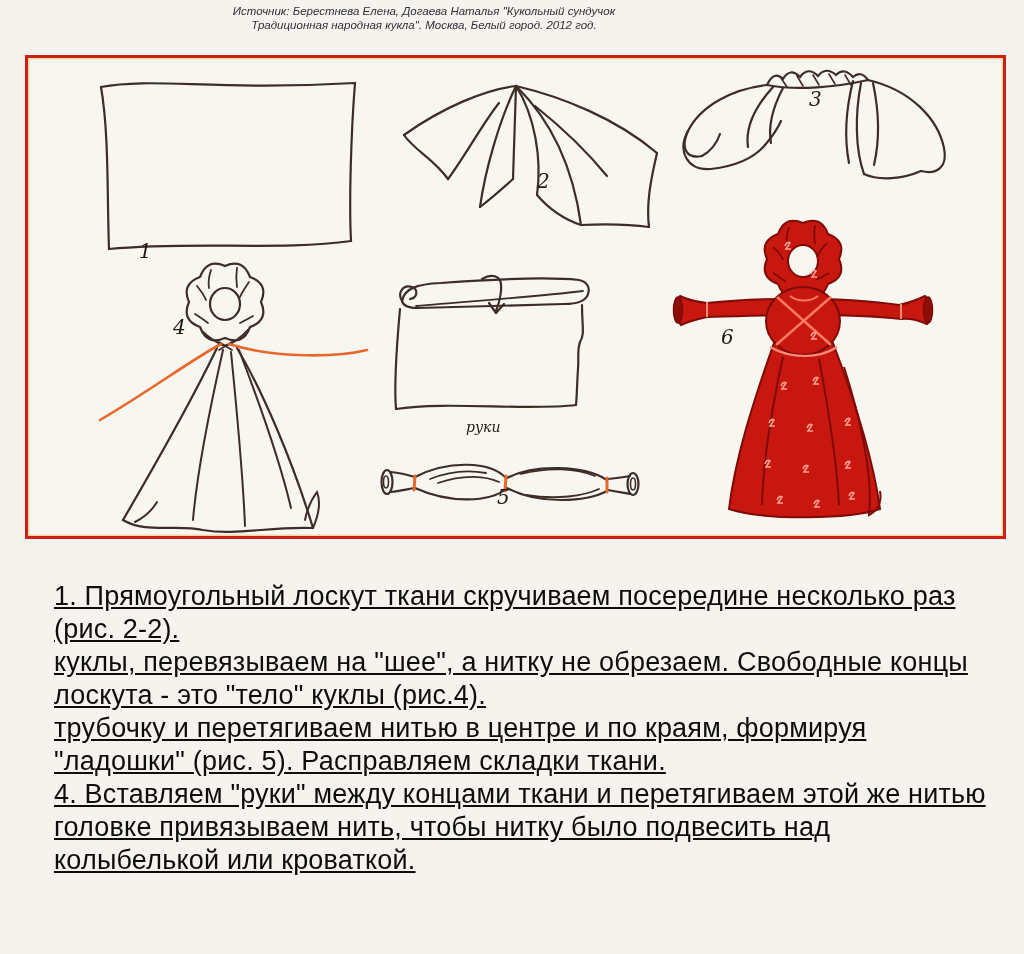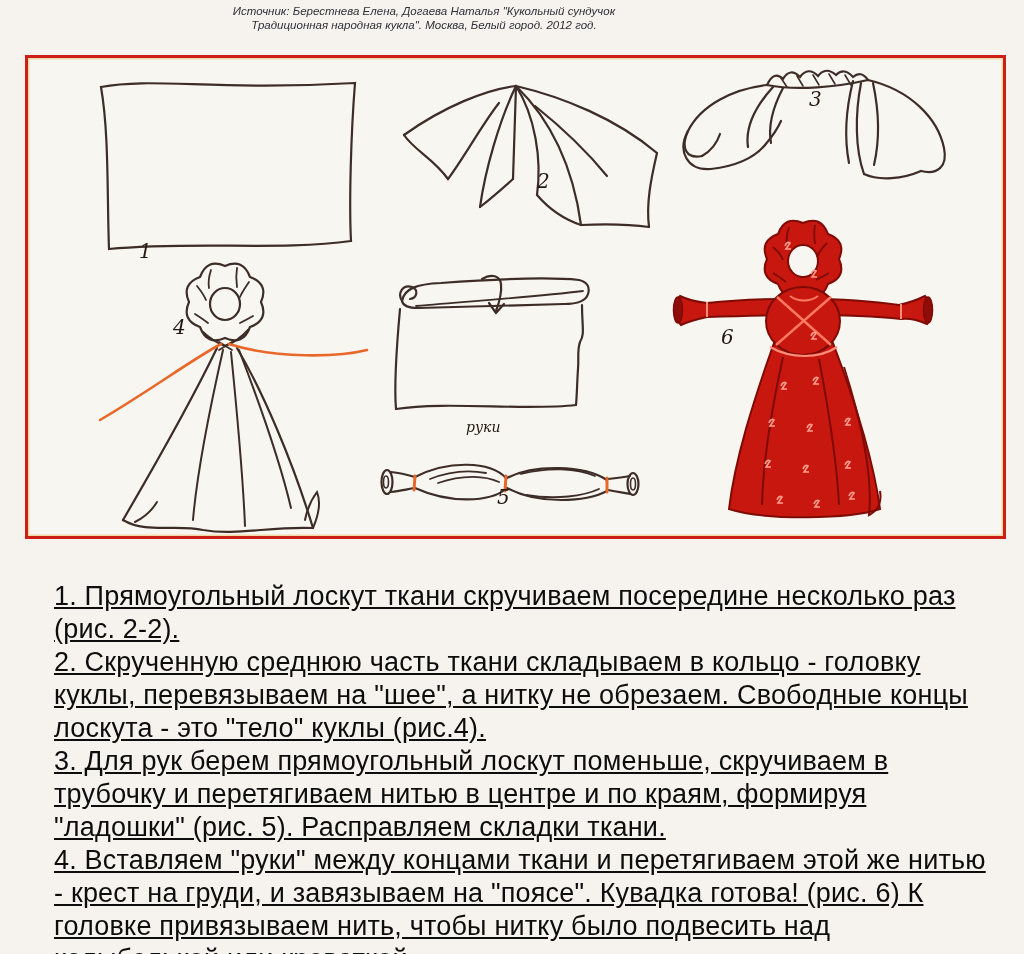--- a/index.html
+++ b/index.html
@@ -194,23 +194,20 @@
       </g>
     </svg>
   </div>
   <div class="fig-label" style="left:693px;top:269px;">6</div>
 
 </div>
 
 <div class="instructions">
   <div class="instr-line">1. Прямоугольный лоскут ткани скручиваем посередине несколько раз</div>
   <div class="instr-line">(рис. 2-2).</div>
-  <div class="instr-line">2. Скрученную среднюю часть ткани складываем в кольцо - головку</div>
   <div class="instr-line">куклы, перевязываем на "шее", а нитку не обрезаем. Свободные концы</div>
   <div class="instr-line">лоскута - это "тело" куклы (рис.4).</div>
-  <div class="instr-line">3. Для рук берем прямоугольный лоскут поменьше, скручиваем в</div>
   <div class="instr-line">трубочку и перетягиваем нитью в центре и по краям, формируя</div>
   <div class="instr-line">"ладошки" (рис. 5). Расправляем  складки ткани.</div>
   <div class="instr-line">4. Вставляем "руки" между концами ткани и перетягиваем этой же нитью</div>
-  <div class="instr-line">- крест на груди, и завязываем на "поясе". Кувадка готова! (рис. 6) К</div>
   <div class="instr-line">головке привязываем  нить, чтобы нитку было подвесить над</div>
   <div class="instr-line">колыбелькой или  кроваткой.</div>
 </div>
 
 </body></html>

